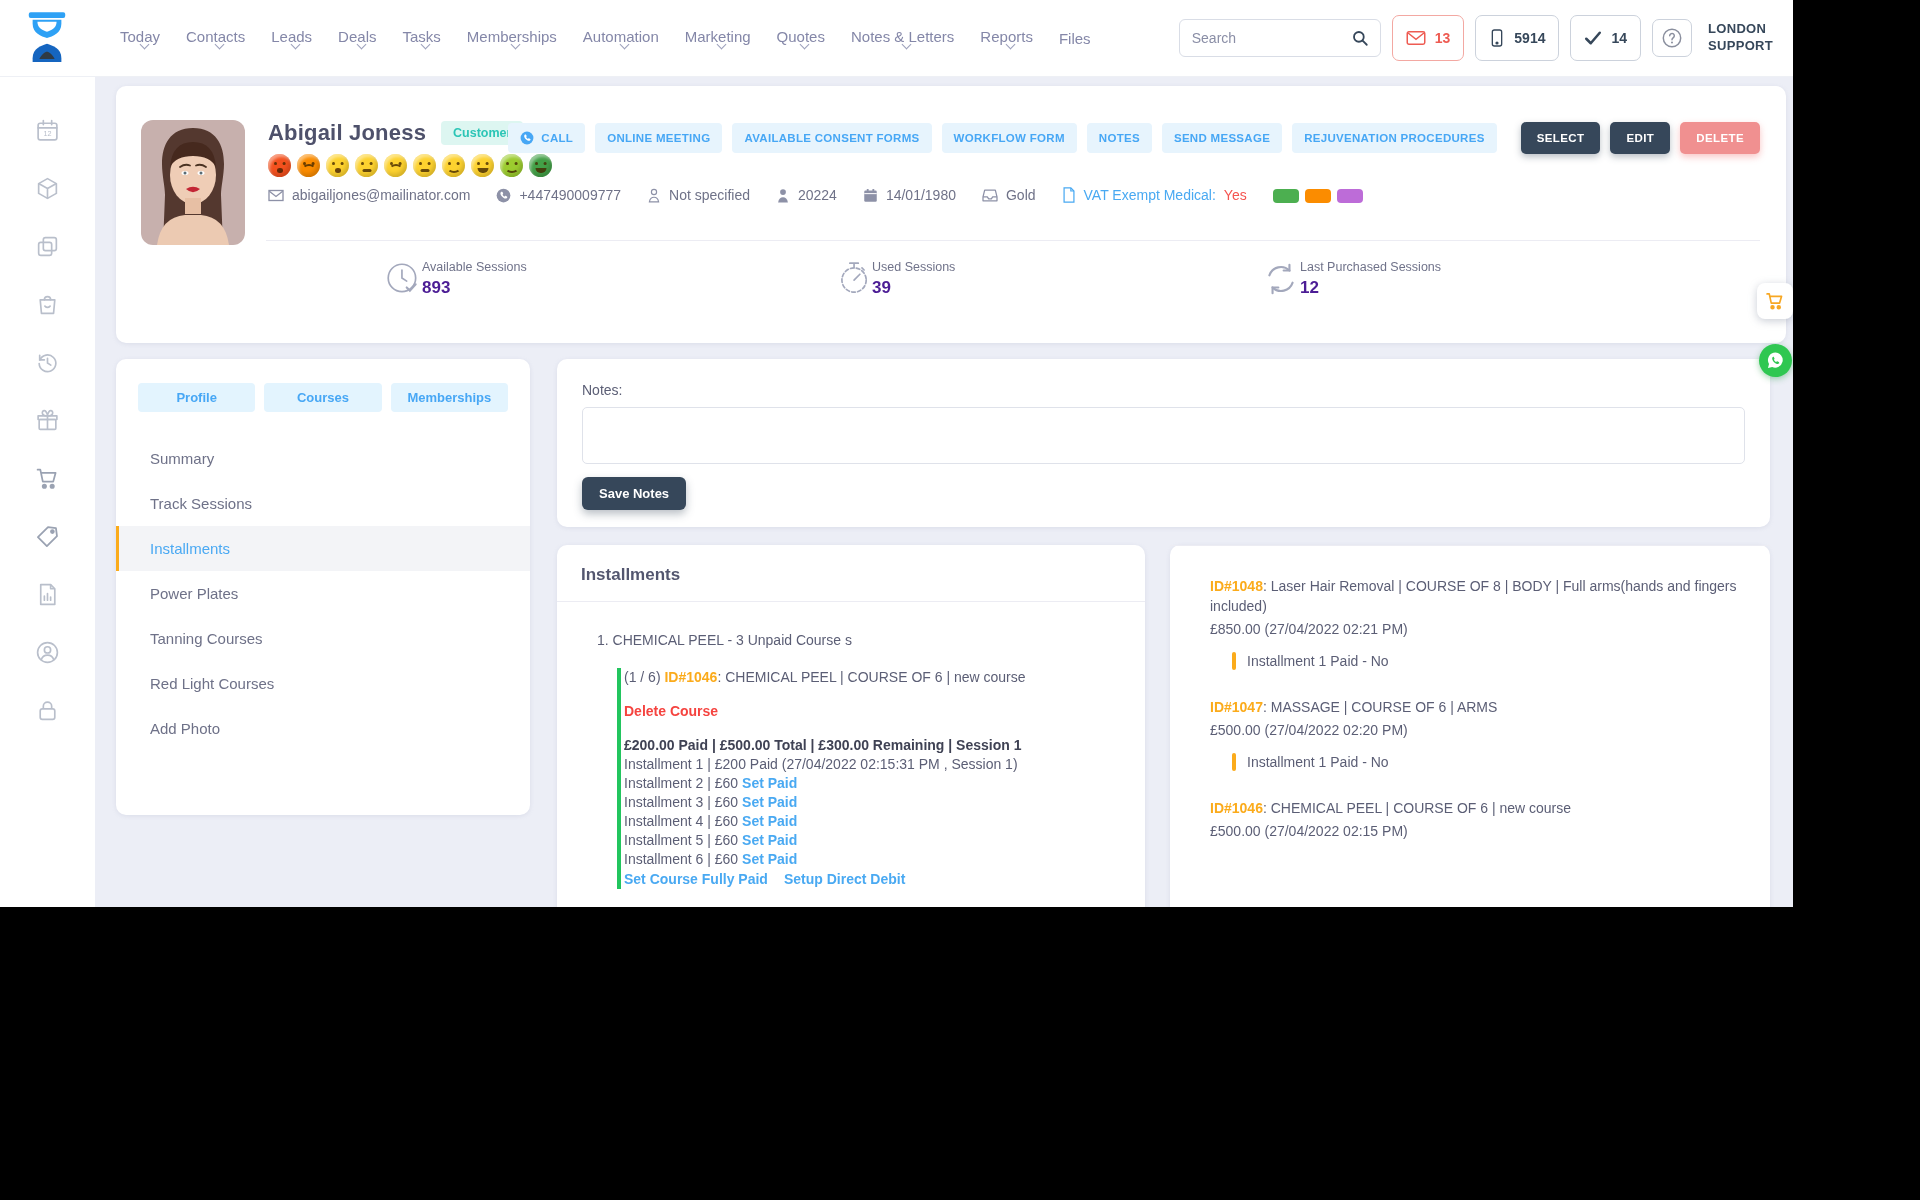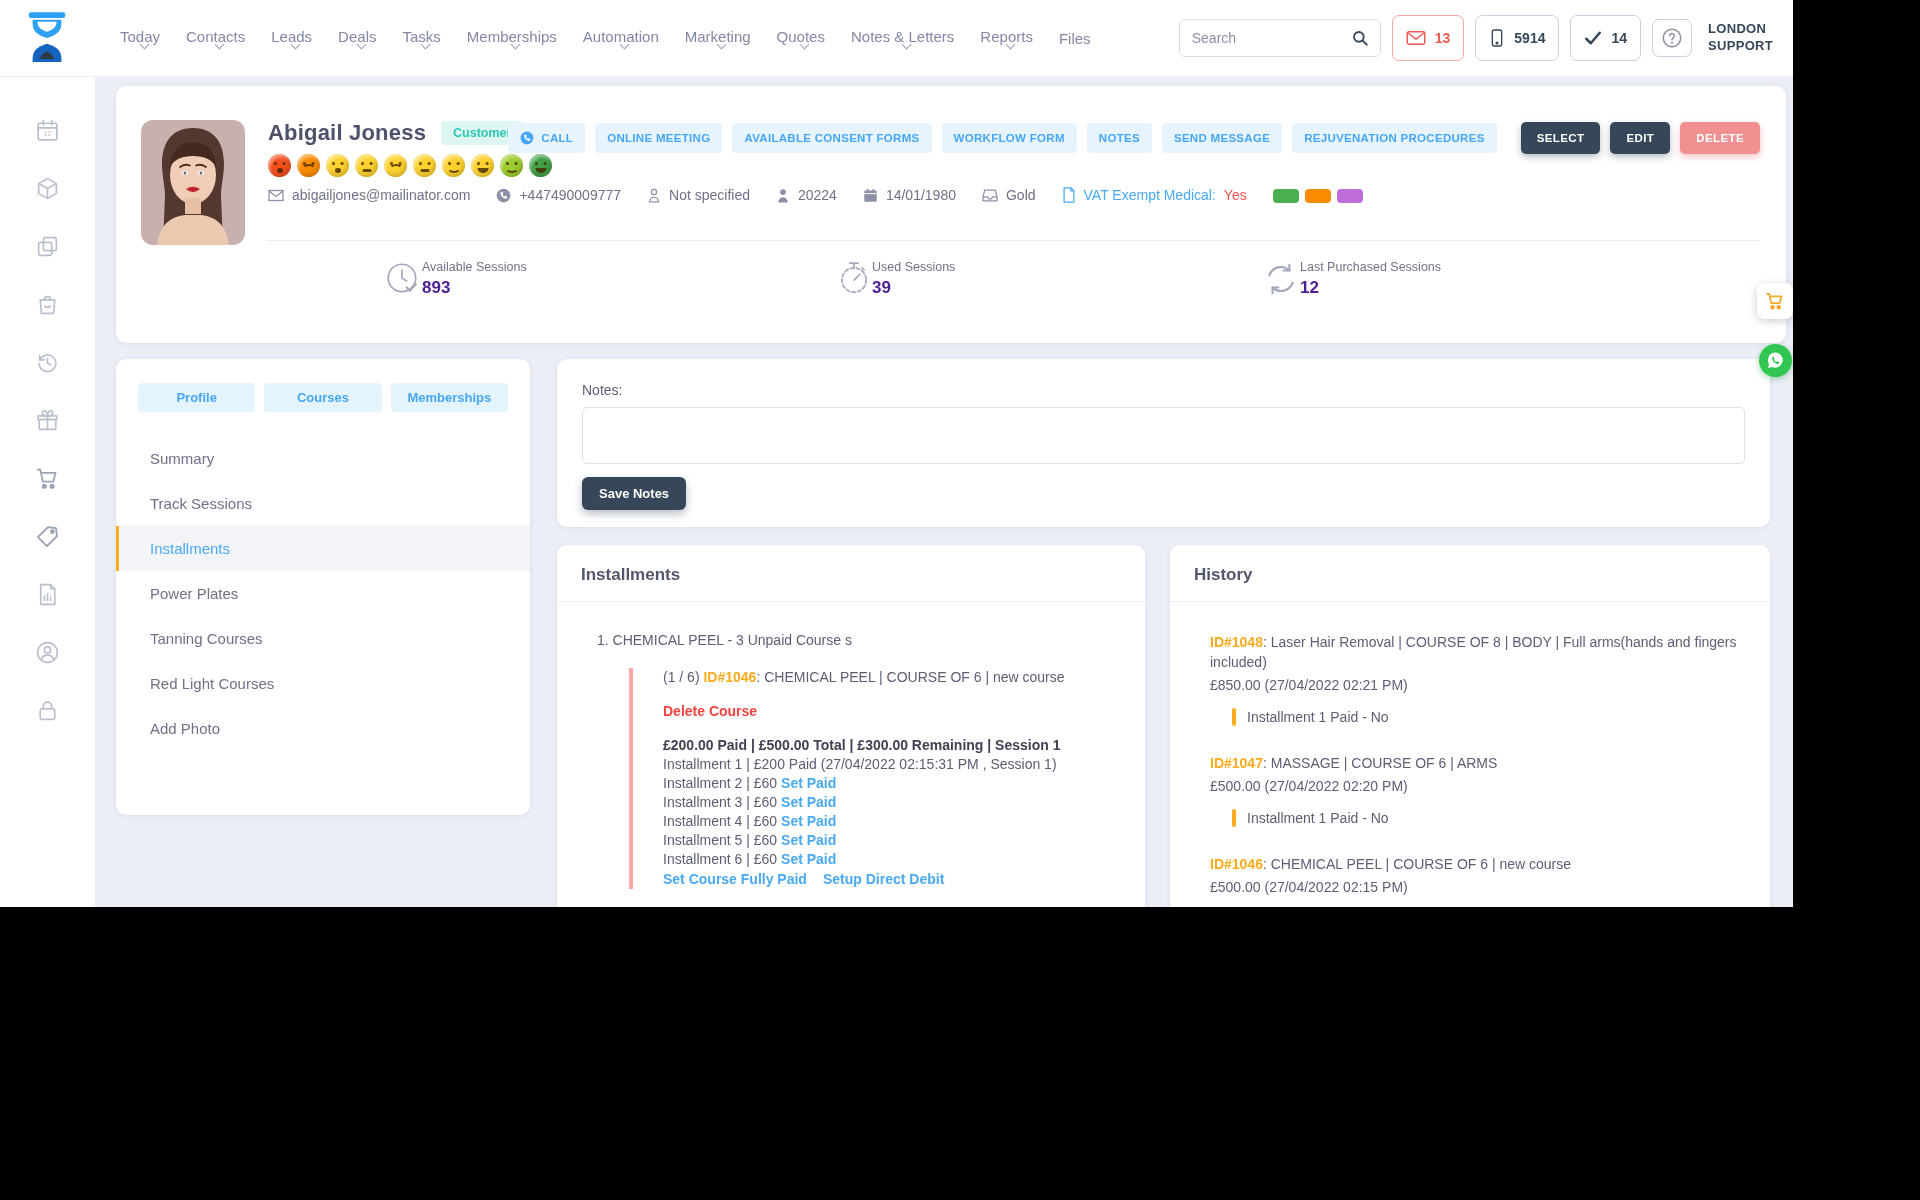--- a/index.html
+++ b/index.html
@@ -77,21 +77,21 @@
   .save-btn { margin:13px 25px 0; height:33px; padding:0 17px; background:#36475a; color:#fff; font-size:13px; font-weight:700; border-radius:6px; border:0; cursor:pointer; font-family:inherit; box-shadow:0 4px 9px rgba(54,71,90,.35); }
 
   
   .panel { top:545px; height:420px; }
   .inst-panel { left:557px; width:588px; }
   .hist-panel { left:1170px; width:600px; }
   .p-title { padding:20px 24px 16px; font-size:17px; color:#53566f; font-weight:600; }
   .p-divider { height:1px; background:#ececf3; }
   .p-body { padding:30px 24px 0 40px; font-size:14px; color:#5b5e75; }
   .group-title { font-weight:500; margin-bottom:20px; }
-  .course-block { border-left:4px solid #fca5a5; padding-left:30px; margin-left:32px; line-height:19px; }
+  .course-block { border-left:4px solid #22c55e; padding-left:3px; margin-left:20px; line-height:19px; }
   .id-orange { color:#fbab1b; font-weight:600; cursor:pointer; }
   .delete-link { color:#f5433f; font-weight:700; margin:15px 0; cursor:pointer; }
   .money { font-weight:700; color:#3f4254; margin-top:15px; }
   .blue-link { color:#49a9f2; font-weight:600; cursor:pointer; }
   .links-row { display:flex; gap:16px; margin-top:1px; }
   .h-item { margin-bottom:27px; }
   .h-title { line-height:20px; max-width:530px; }
   .h-amount { margin-top:3px; line-height:20px; }
   .h-status { display:flex; gap:11px; margin:13px 0 0 22px; align-items:center; }
   .h-bar { width:4px; height:18px; border-radius:2px; flex:0 0 auto; }
@@ -493,21 +493,20 @@
         <div class="links-row">
           <span class="blue-link">Set Course Fully Paid</span>
           <span class="blue-link">Setup Direct Debit</span>
         </div>
       </div>
 
     </div>
   </section>
 
   <section class="card panel hist-panel">
-    <div class="p-title">History</div>
     <div class="p-divider"></div>
     <div class="p-body">
 
         <div class="h-item">
           <div class="h-title"><span class="id-orange">ID#1048</span><span>: Laser Hair Removal | COURSE OF 8 | BODY | Full arms(hands and fingers included)</span></div>
           <div class="h-amount">£850.00 (27/04/2022 02:21 PM)</div>
           <div class="h-status">
             <span class="h-bar" style="background: rgb(251, 171, 27);"></span>
             <span>Installment 1 Paid - No</span>
           </div>

